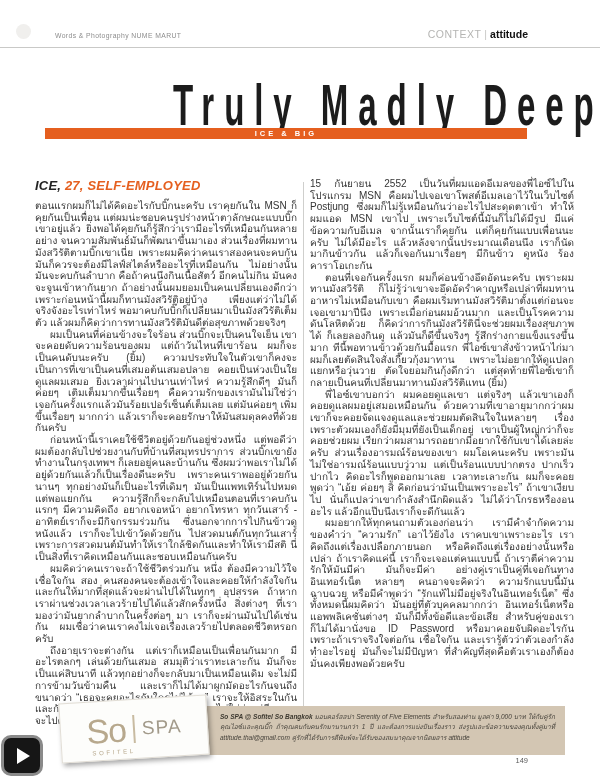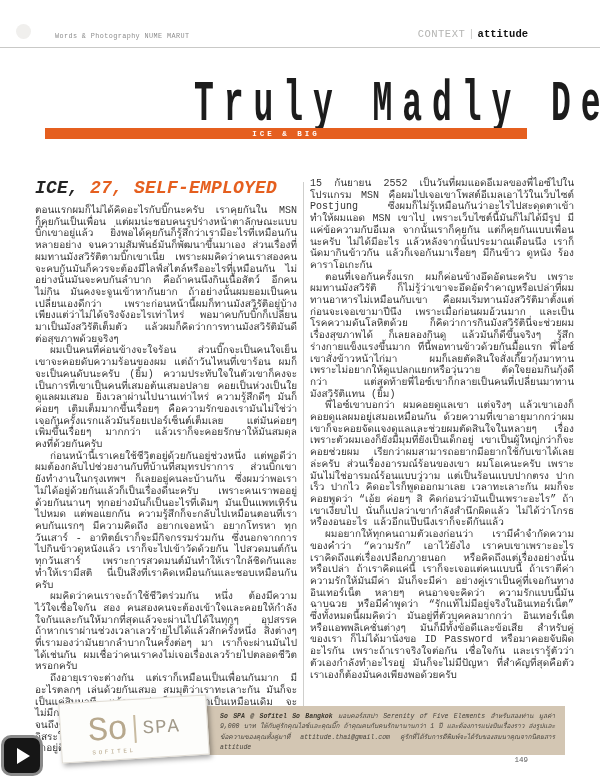--- a/index.html
+++ b/index.html
@@ -1,18 +1,18 @@
 <!DOCTYPE html>
 <html><head>
 <meta charset="utf-8">
 <style>
   * { margin:0; padding:0; box-sizing:border-box; }
   html,body { width:600px; height:779px; background:#ffffff; overflow:hidden;
               font-family:"Liberation Sans","DejaVu Sans",sans-serif; }
-  .page { position:relative; width:556px; height:779px; background:#fff;font-family:Liberation Mono, monospace; }
+  .page { position:relative; width:556px; height:779px; background:#fff; }
 
   
   .header-dot { position:absolute; left:16px; top:24px; width:15px; height:15px;
                 border-radius:50%; background:#f0efed; }
   .credit { position:absolute; left:55px; top:32px; font-size:6.8px; color:#8d8d8d;
             letter-spacing:.4px; }
   .context { position:absolute; right:28px; top:28px; font-size:10.5px; }
   .context .sec { color:#b5b5b3; letter-spacing:.5px; }
   .context .sep { color:#c7c7c5; margin:0 3px; font-weight:300; }
   .context .mag { color:#111; font-weight:bold; }
@@ -26,21 +26,21 @@
            transform:scale(.58,1.02); transform-origin:center top; line-height:1; }
   .title-bar { position:absolute; left:45px; top:128px; width:482px; height:11px;
                display:flex; align-items:center; justify-content:center; }
   .title-bar span { color:#fff; font-size:7.5px; font-weight:bold; letter-spacing:3px; }
 
   
   .cols { position:absolute; left:35px; top:178px; width:540px; display:flex; }
   .col { width:262px; }
   .col.right { width:264px; }
   .col-div { width:1px; background:#cfcfcd; margin:4px 6px 0 6px; align-self:stretch; }
-  .col-h { font-size:18px; font-style:italic; font-weight:bold; margin-bottom:7px;
+  .col-h { font-size:13px; font-style:italic; font-weight:bold; margin-bottom:7px;
            letter-spacing:.2px; }
   .col-h .nm { color:#232323; }
   .body-p { font-size:10px; line-height:11.7px; color:#343434; text-align:justify;
             text-indent:15px; overflow-wrap:break-word; }
   .body-p.first { text-indent:0; }
 
   
   .spa-box { position:absolute; left:118px; top:706px; width:447px; height:49px;
              background:#d3c6b3; padding:6px 10px 5px 102px; }
   .spa-text { font-size:6.5px; font-style:italic; color:#45413a; line-height:1.6;

